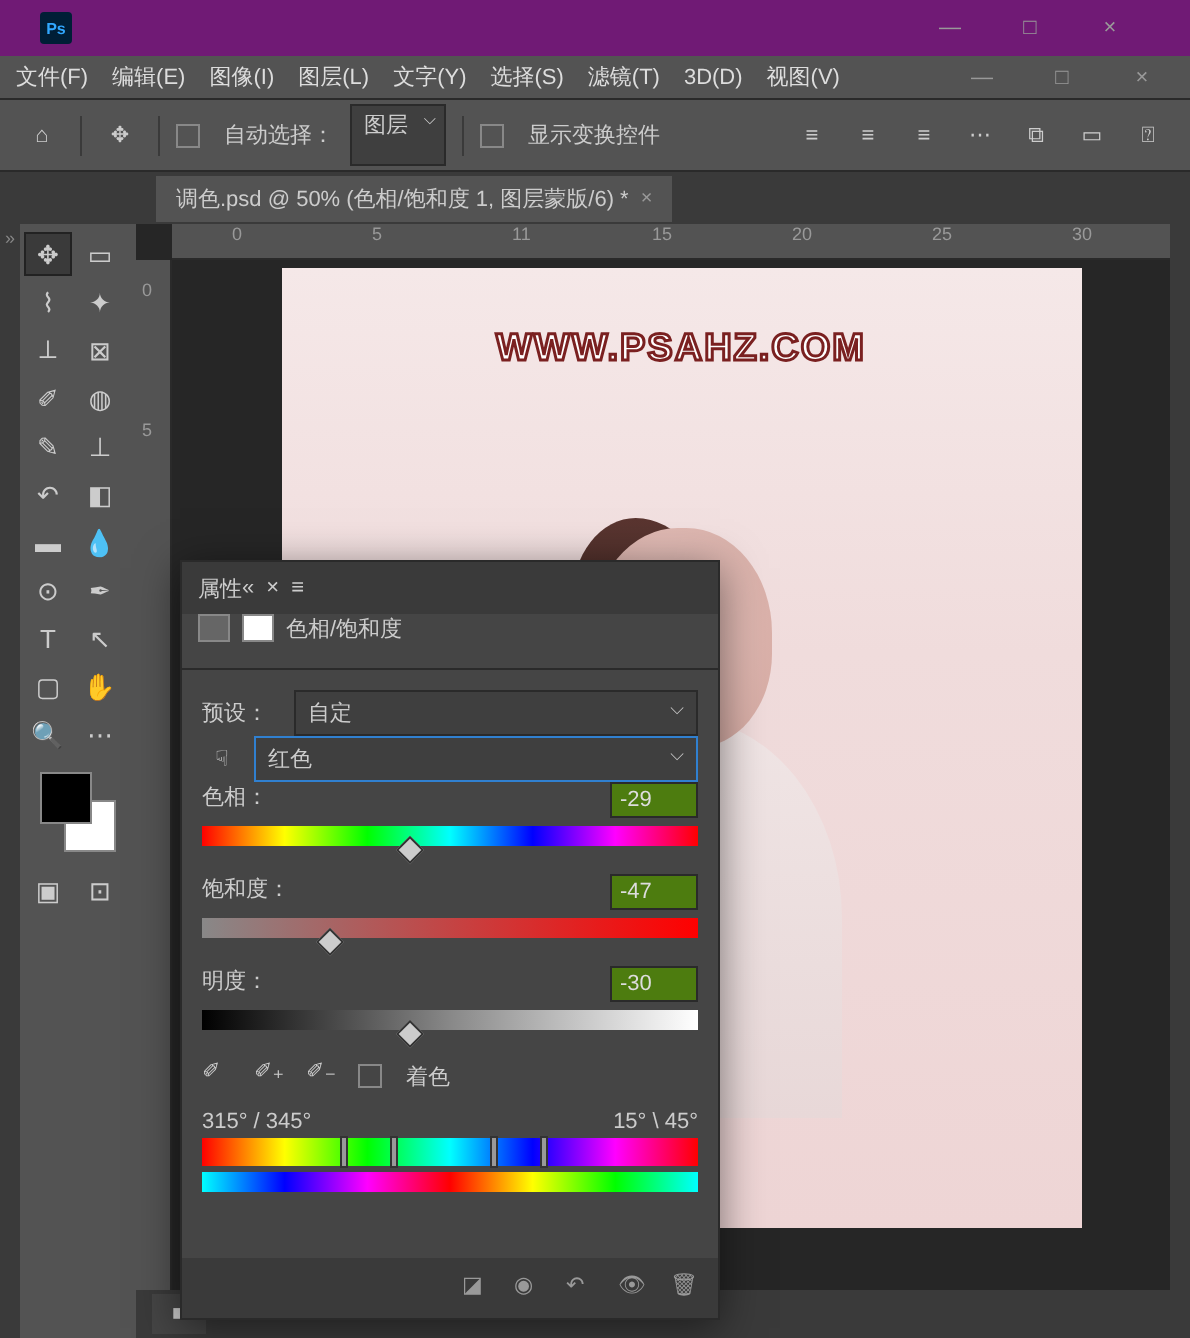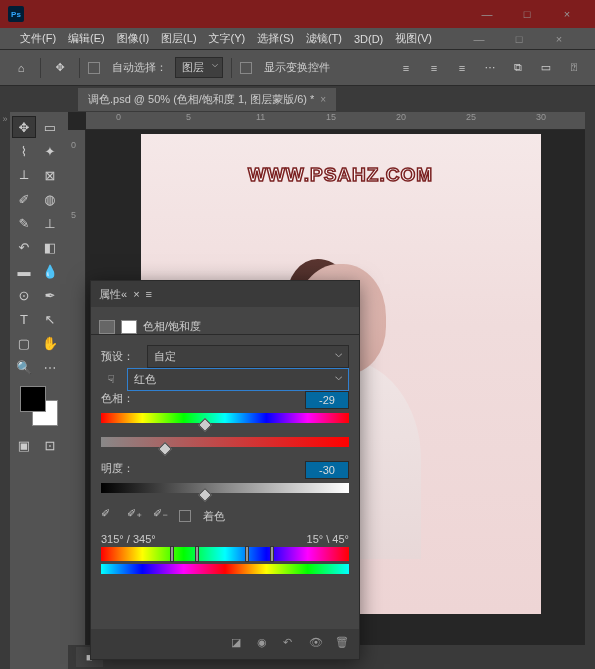--- a/index.html
+++ b/index.html
@@ -1,27 +1,27 @@
 <!DOCTYPE html>
 <html><head>
 <meta charset="utf-8">
 <style>
 *{margin:0;padding:0;box-sizing:border-box;font-family:"Microsoft YaHei",sans-serif;font-size:11px;color:#ccc;user-select:none}
 body{background:#535353;width:595px;height:669px;overflow:hidden;position:relative}
-.titlebar{height:28px;background:#7f1d1d;display:flex;align-items:center;padding:0 8px}
+.titlebar{height:28px;background:#701a75;display:flex;align-items:center;padding:0 20px}
 .ps-logo{width:16px;height:16px;background:#001e36;color:#31a8ff;font-size:8px;font-weight:bold;display:flex;align-items:center;justify-content:center;border-radius:2px;margin-right:10px}
 .win-controls{margin-left:auto;display:flex;gap:0}
 .win-btn{width:40px;height:28px;display:flex;align-items:center;justify-content:center;color:#999}
-.menubar{height:22px;background:#535353;display:flex;align-items:center;padding:0 16px;gap:4px;border-bottom:1px solid #2a2a2a}
+.menubar{height:22px;background:#535353;display:flex;align-items:center;padding:0 4px;gap:4px;border-bottom:1px solid #2a2a2a}
 .menu-item{padding:2px 4px;color:#ddd;font-size:11px}
 .toolbar{height:36px;background:#535353;display:flex;align-items:center;padding:0 10px;gap:8px;border-bottom:1px solid #2a2a2a}
 .tb-btn{width:22px;height:22px;display:flex;align-items:center;justify-content:center;color:#ccc}
 .tb-sep{width:1px;height:20px;background:#3a3a3a}
 .checkbox{width:12px;height:12px;border:1px solid #888;display:inline-block;margin-right:4px}
-.dropdown{background:#3f3f3f;border:1px solid #2a2a2a;padding:2px 18px 2px 6px;position:relative}
+.dropdown{background:#3f3f3f;border:1px solid #2a2a2a;padding:2px 18px 12px 6px;position:relative}
 .dropdown::after{content:"⌵";position:absolute;right:4px;top:2px;font-size:8px}
 .tab-bar{height:26px;background:#3a3a3a;display:flex;align-items:center;padding-left:78px}
 .tab{background:#535353;padding:4px 10px;font-size:11px;color:#ccc;display:flex;align-items:center;gap:6px}
 .tab-close{color:#999;font-size:10px}
 .main{position:relative;display:flex;height:557px}
 .left-rail{width:10px;background:#3a3a3a}
 .tools{width:58px;background:#535353;display:flex;flex-wrap:wrap;padding:4px 2px;gap:2px;align-content:flex-start}
 .tool{width:24px;height:22px;display:flex;align-items:center;justify-content:center;color:#ccc;font-size:13px}
 .tool.sel{background:#3a3a3a;border:1px solid #222}
 .swatches{width:40px;height:40px;position:relative;margin:6px 8px}
@@ -34,30 +34,30 @@
 .canvas-wrap{position:absolute;left:18px;top:18px;right:0;bottom:0;display:flex;justify-content:center;padding-top:4px}
 .canvas{width:400px;height:480px;background:linear-gradient(180deg,#f5e8e8 0%,#f0dcdc 40%,#eed5d5 100%);position:relative;overflow:hidden}
 .watermark{position:absolute;top:30px;left:50%;transform:translateX(-50%);font-size:19px;font-weight:bold;color:#fff;-webkit-text-stroke:1.5px #7a2020;letter-spacing:1px}
 .portrait{position:absolute;left:50%;top:130px;transform:translateX(-50%);width:200px;height:300px}
 .head{width:90px;height:110px;background:radial-gradient(ellipse at 40% 40%,#e8c5c0,#d4a8a0);border-radius:50% 50% 45% 55%;position:absolute;left:55px;top:0}
 .hair{width:70px;height:90px;background:linear-gradient(180deg,#5a3530,#3a2520);border-radius:50% 60% 30% 40%;position:absolute;left:45px;top:-5px}
 .body{width:160px;height:200px;background:linear-gradient(180deg,#f0e5e5,#e8d8d8);border-radius:50% 50% 0 0;position:absolute;left:20px;top:95px}
 .panel{position:absolute;left:90px;top:280px;width:270px;height:380px;background:#454545;border:1px solid #2a2a2a;z-index:100;box-shadow:0 4px 20px rgba(0,0,0,0.5)}
 .panel-head{height:26px;background:#3a3a3a;display:flex;align-items:center;padding:0 8px;justify-content:flex-start}
 .panel-ctrls{display:flex;gap:6px;font-size:10px;color:#888}
-.panel-title{height:28px;display:flex;align-items:flex-end;padding:0 8px;gap:6px;border-bottom:1px solid #2a2a2a}
+.panel-title{height:28px;display:flex;align-items:flex-start;padding:0 8px;gap:6px;border-bottom:1px solid #2a2a2a}
 .title-icon{width:16px;height:14px;background:#666;border:1px solid #888}
 .panel-body{padding:10px}
 .row{display:flex;align-items:center;margin-bottom:0;gap:6px}
 .label{width:40px;color:#ccc;font-size:11px}
 .select{flex:1;background:#3f3f3f;border:1px solid #2a2a2a;padding:3px 6px;position:relative}
 .select.blue{border:1px solid #3080d0}
 .select::after{content:"⌵";position:absolute;right:6px;top:3px;font-size:9px}
 .hand-icon{width:20px;height:18px;display:flex;align-items:center;justify-content:center}
-.num-input{width:44px;background:#0369a1;border:1px solid #2a2a2a;padding:2px 4px;text-align:center;color:#ddd;margin-left:auto}
+.num-input{width:44px;background:#4d7c0f;border:1px solid #2a2a2a;padding:2px 4px;text-align:left;color:#ddd;margin-left:auto}
 .slider-row{margin-bottom:14px}
 .slider-label{display:flex;justify-content:space-between;margin-bottom:4px}
 .hue-bar{height:10px;background:linear-gradient(90deg,#f00,#ff0,#0f0,#0ff,#00f,#f0f,#f00);position:relative;margin-top:2px}
 .sat-bar{height:10px;background:linear-gradient(90deg,#888,#f00);position:relative;margin-top:2px}
 .light-bar{height:10px;background:linear-gradient(90deg,#000,#888,#fff);position:relative;margin-top:2px}
 .thumb{width:10px;height:10px;background:#ccc;border:1px solid #333;position:absolute;top:100%;transform:translate(-50%,-3px) rotate(45deg)}
 .eyedrop-row{display:flex;align-items:center;gap:8px;margin-top:12px}
 .eyedrop{width:18px;height:18px}
 .color-range{margin-top:8px}
 .range-labels{display:flex;justify-content:space-between;font-size:10px;color:#bbb}
@@ -219,20 +219,24 @@
       <div class="slider-label">
         <span>色相：</span>
         <input class="num-input" value="-29" style="">
       </div>
       <div class="hue-bar">
         <div class="thumb" style="left:42%"></div>
       </div>
     </div>
 
     <div class="slider-row">
+      <div class="slider-label">
+        <span>饱和度：</span>
+        <input class="num-input" value="-47" style="">
+      </div>
       <div class="sat-bar">
         <div class="thumb" style="left:26%"></div>
       </div>
     </div>
 
     <div class="slider-row">
       <div class="slider-label">
         <span>明度：</span>
         <input class="num-input" value="-30" style="">
       </div>

